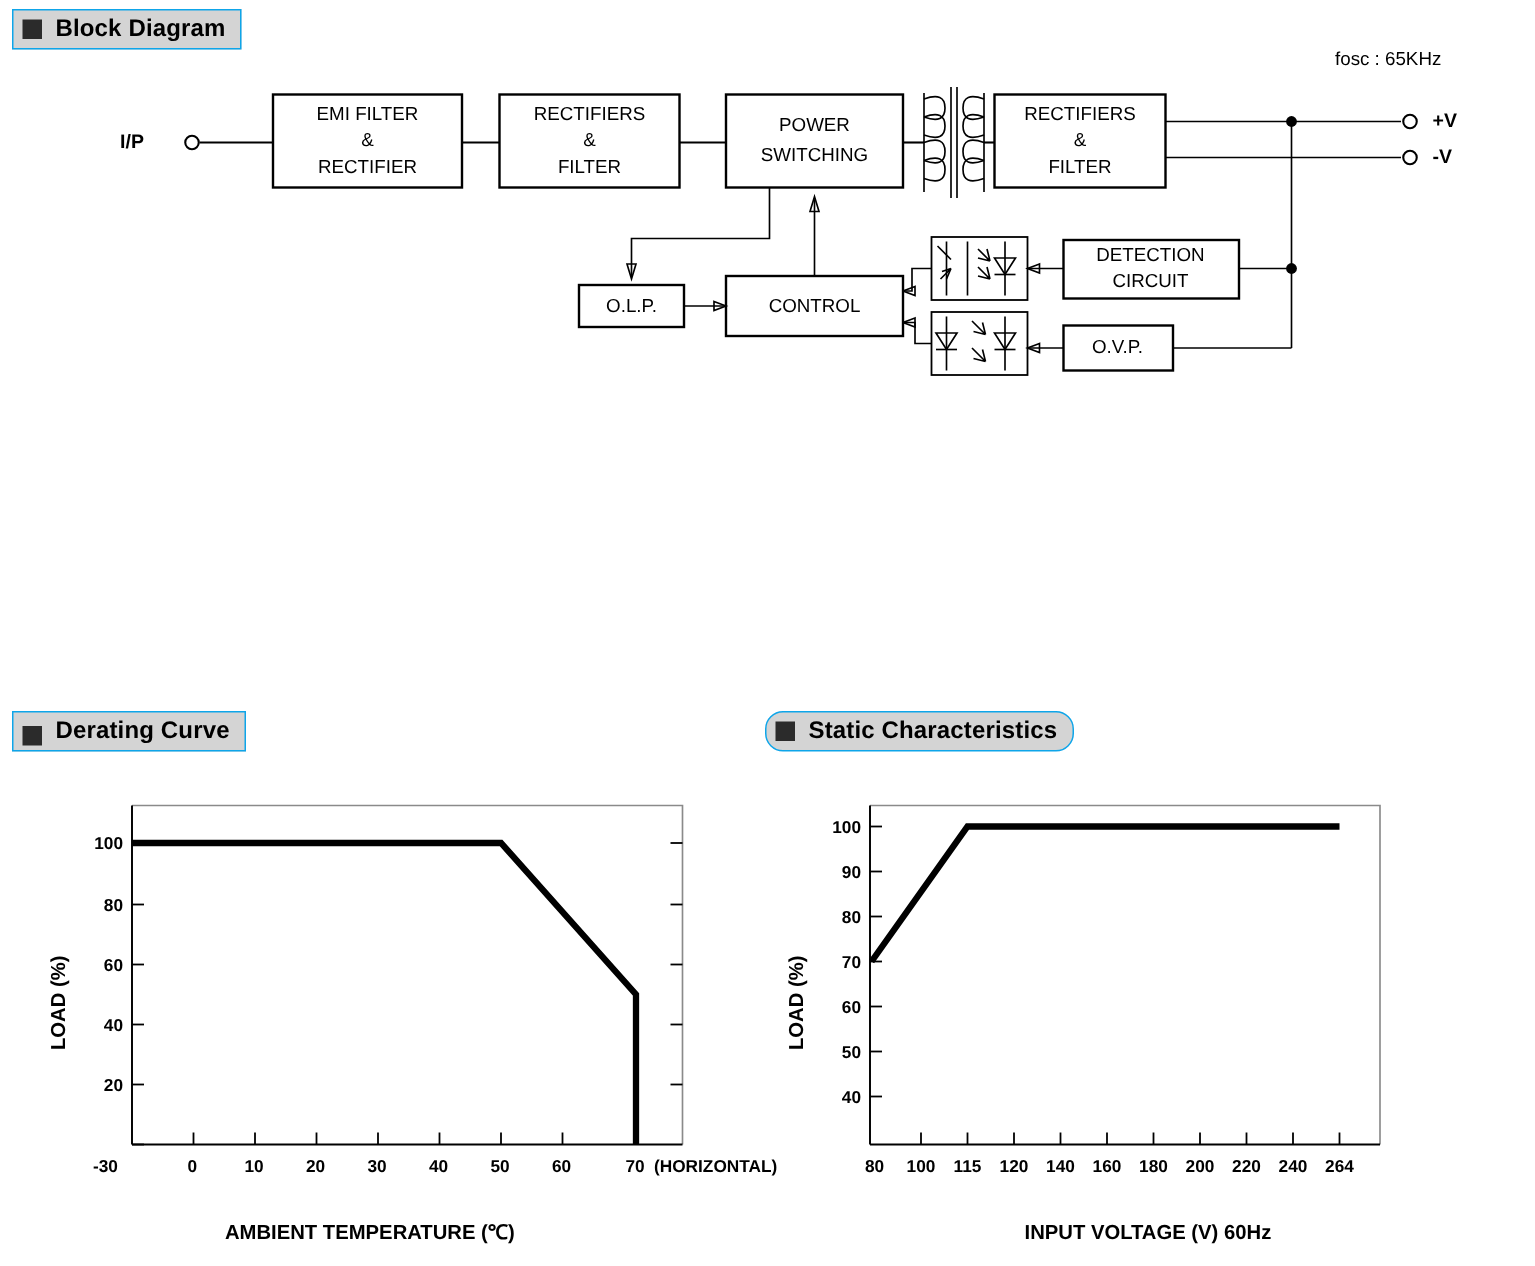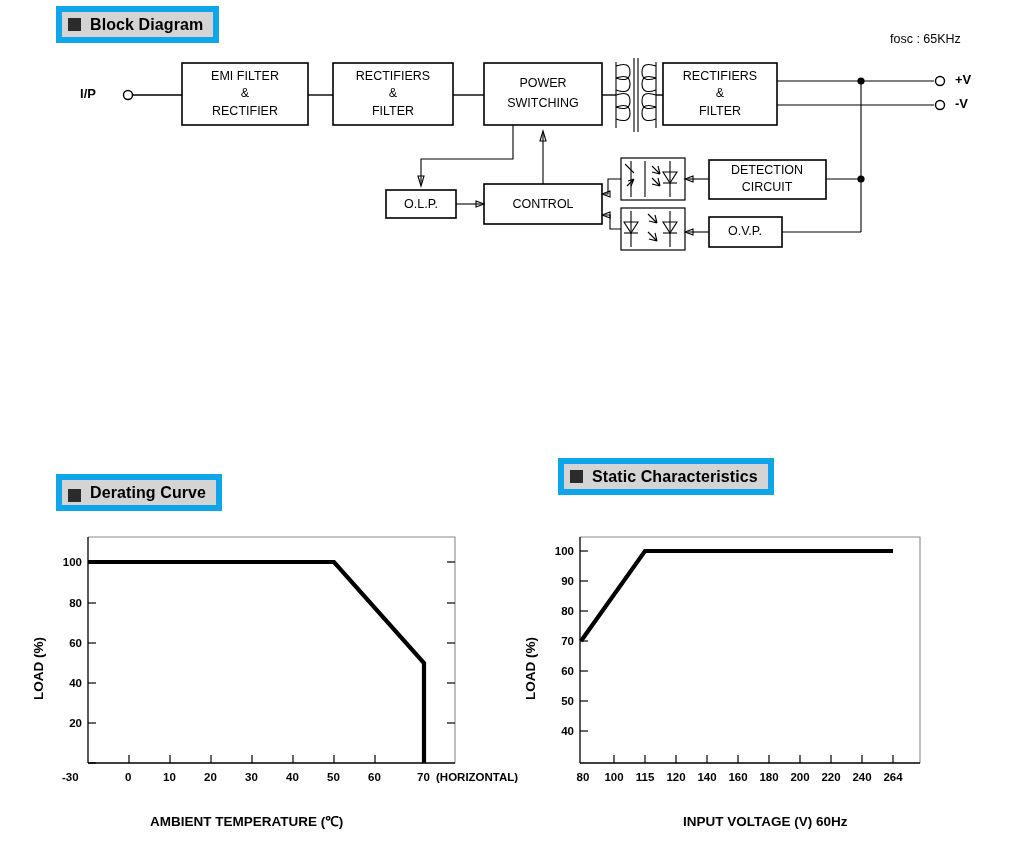--- a/index.html
+++ b/index.html
@@ -14,42 +14,41 @@
     font-family: "Liberation Sans", sans-serif;
     color: #000000;
     overflow: hidden;
   }
   .section-header {
     position: absolute;
     display: flex;
     align-items: center;
     gap: 9px;
     background: #d4d4d4;
-    border: 6px solid #0ea5e9;
+    border: 1px solid #0ea5e9;
     padding: 3px 10px 3px 6px;
     height: 19px;
     box-sizing: content-box;
-    margin-left: 48px;
   }
   .section-header .sq {
     width: 13px;
     height: 13px;
     background: #2b2b2b;
     display: block;
   }
   .section-header .ttl {
     font-size: 16px;
     font-weight: bold;
     letter-spacing: 0.1px;
     white-space: nowrap;
     line-height: 19px;
   }
   #hdr-block { left: 8px; top: 6px; }
   #hdr-derating { left: 8px; top: 474px; align-items: flex-end; }
-  #hdr-static { left: 510px; top: 458px; }
+  #hdr-static { left: 510px; top: 474px; border-radius: 12px; }
 
   .svg-layer {
     position: absolute;
     left: 0;
     top: 0;
     width: 1023px;
     height: 844px;
     pointer-events: none;
   }
   .blk-txt {

